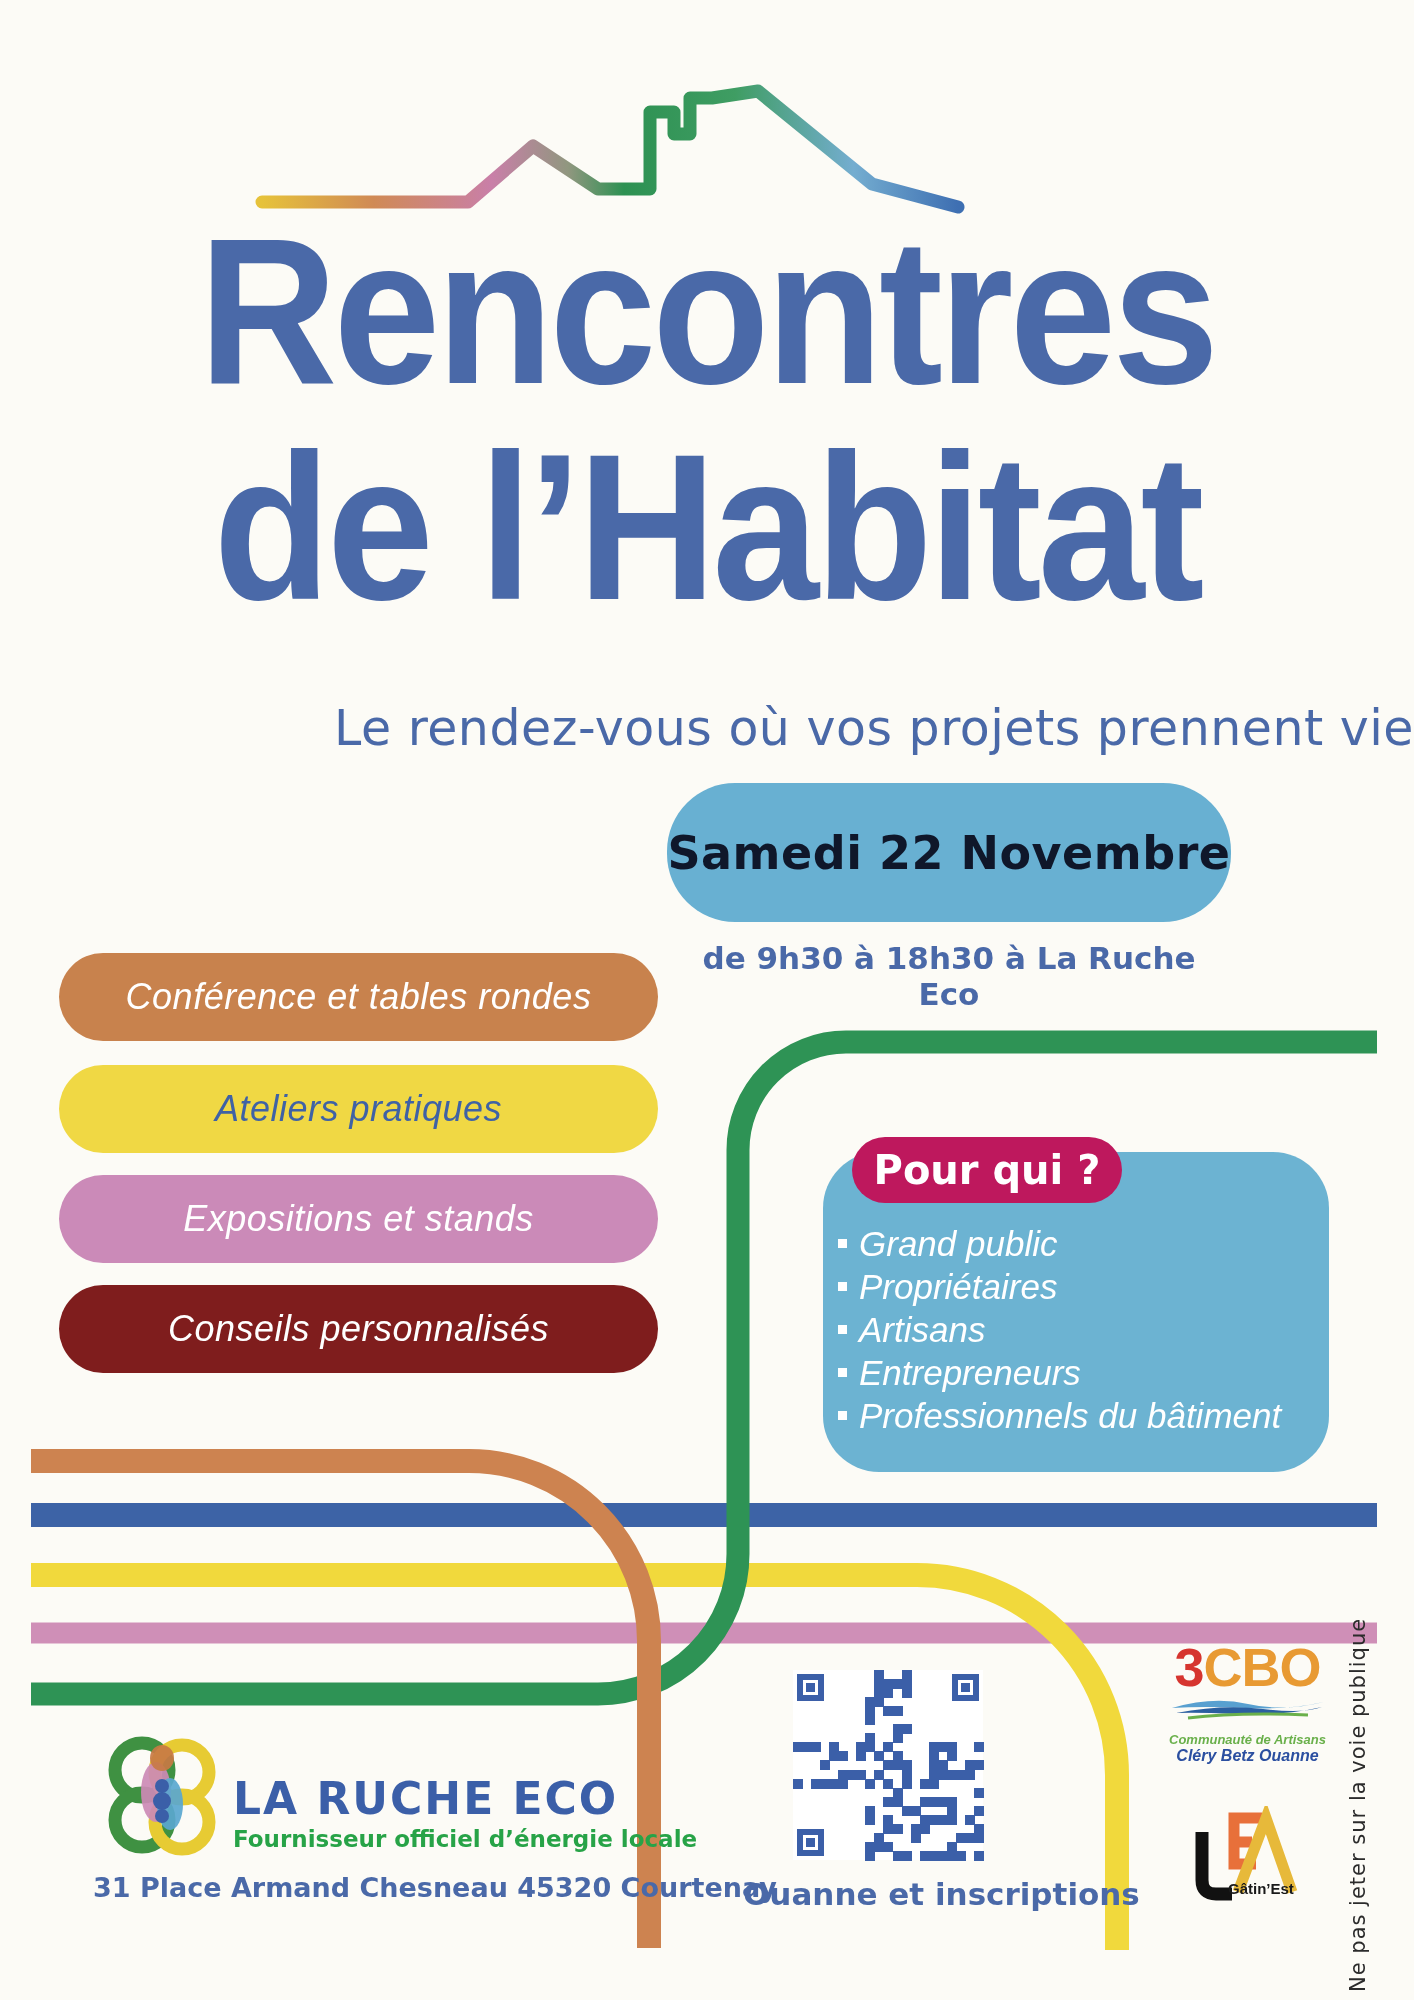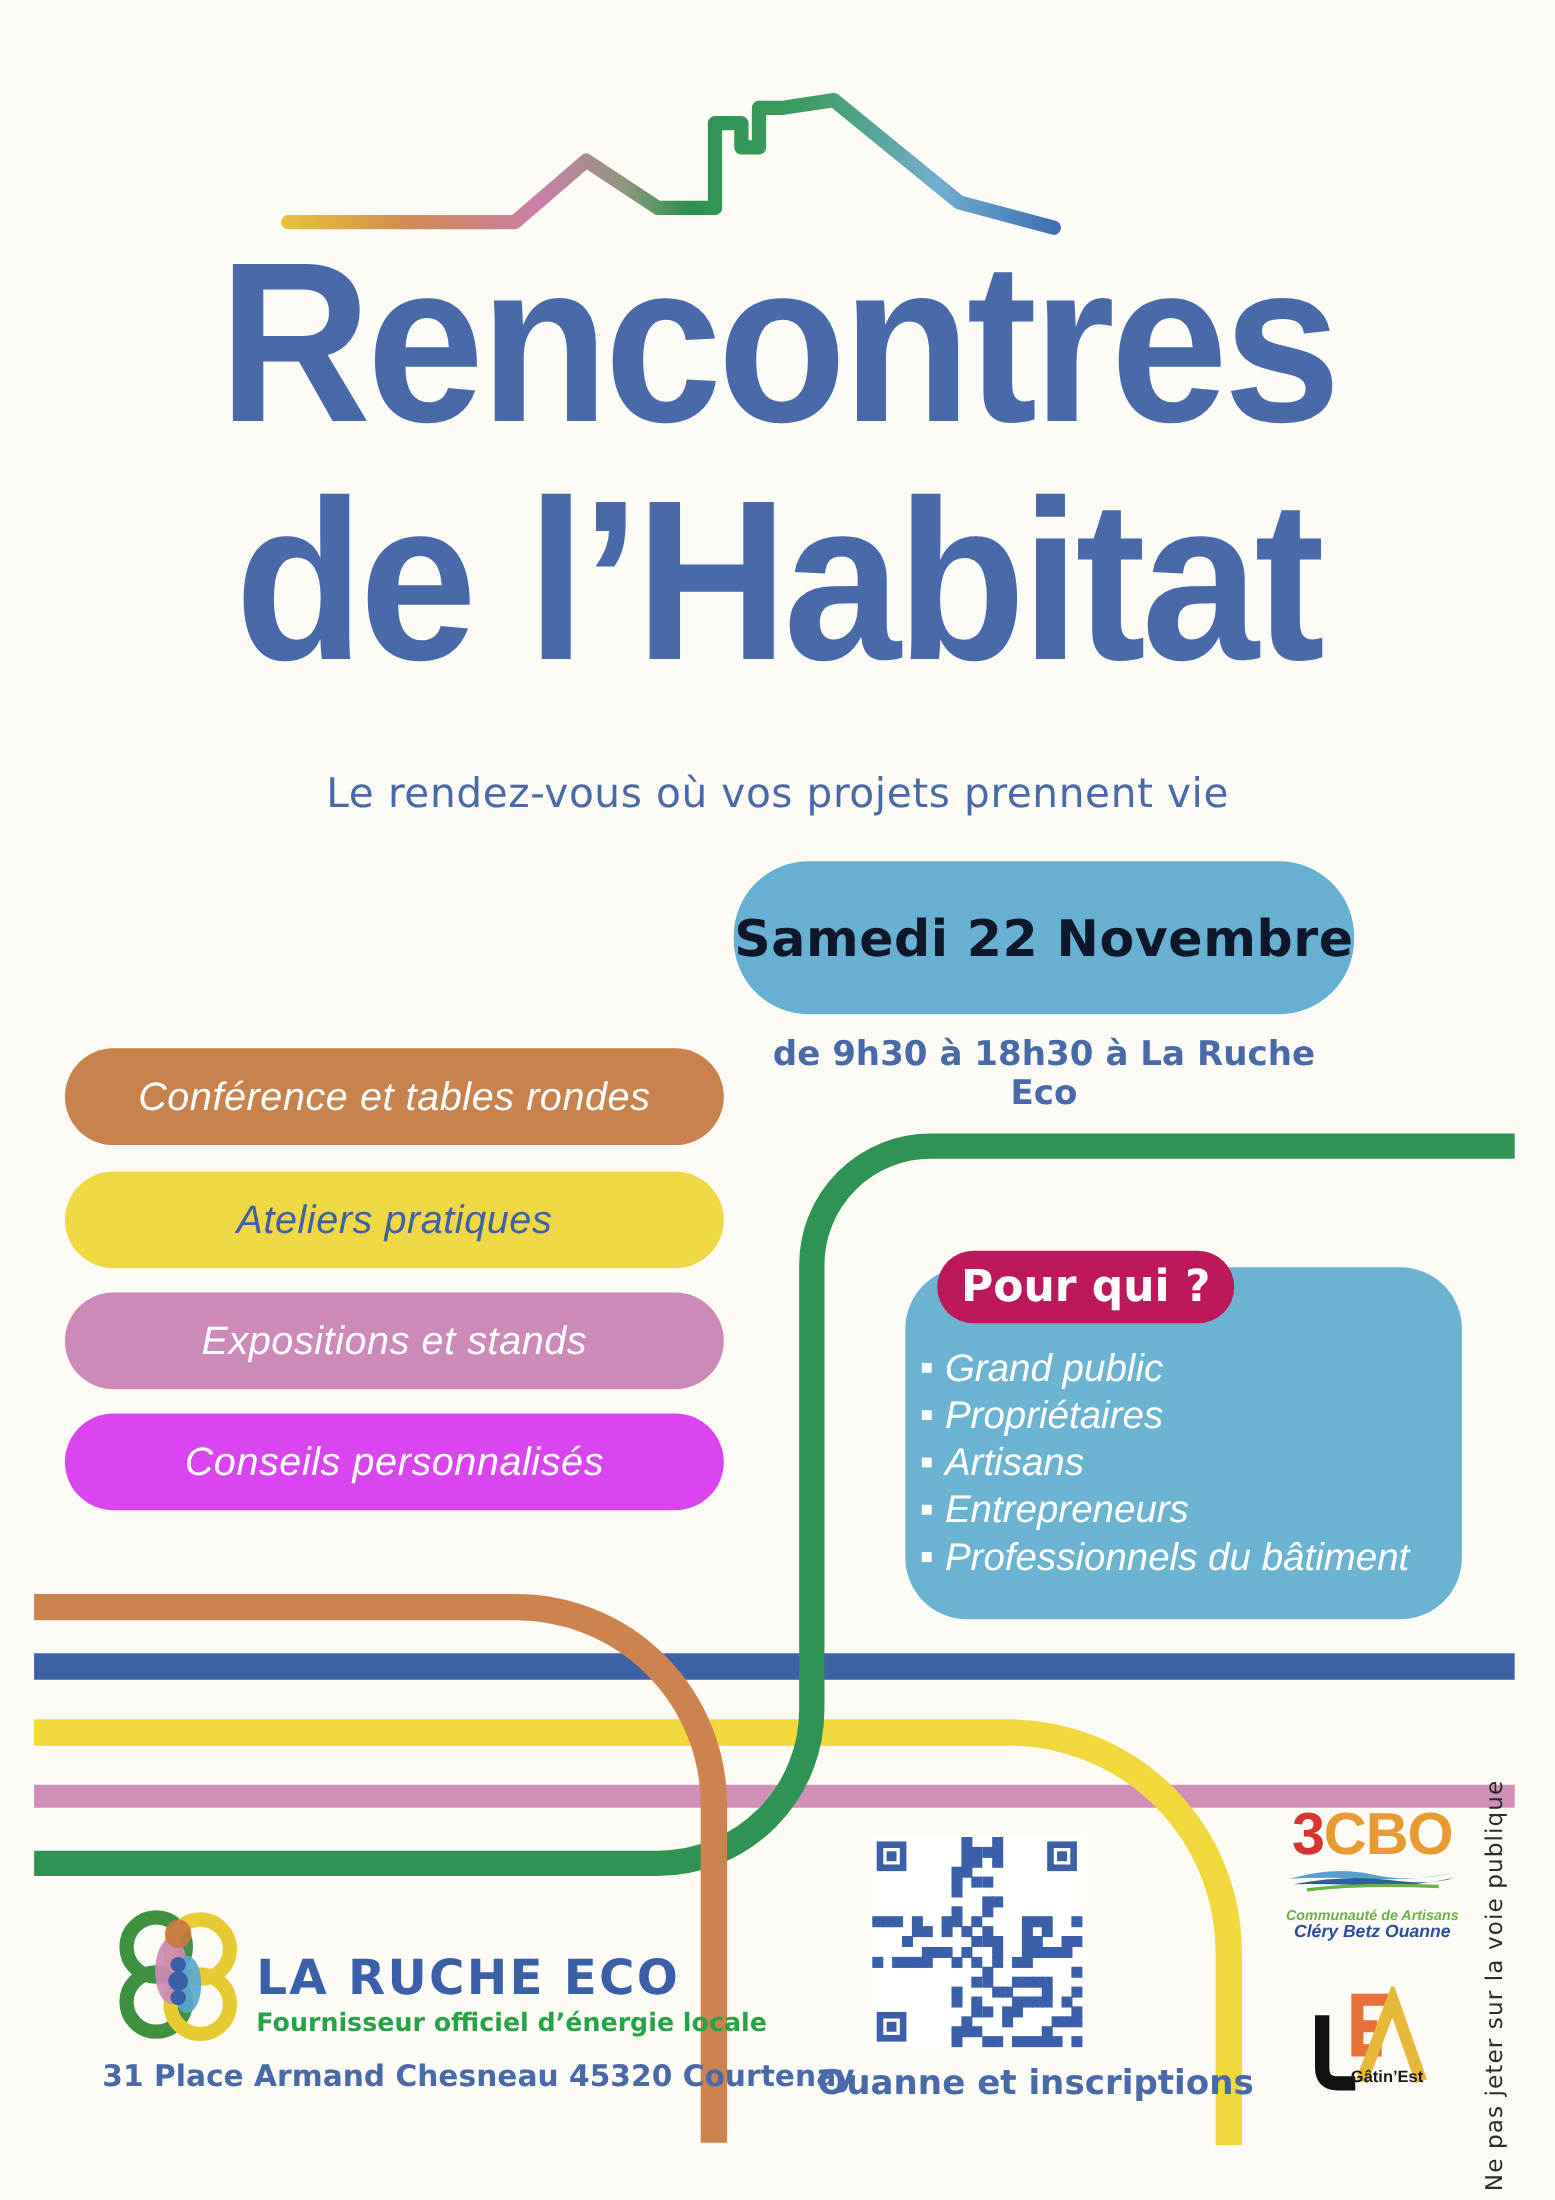--- a/index.html
+++ b/index.html
@@ -18,22 +18,22 @@
     transform:translateX(-50%) scaleY(1.08);
     transform-origin:top center;
     color:#4a69a8;
     font-size:192px;font-weight:bold;
     letter-spacing:-4px;white-space:nowrap;line-height:1;
   }
   #title1{top:208px;}
   #title2{top:424px;}
   .subtitle{
     position:absolute;top:700px;left:0;width:100%;
-    text-align:center;color:#4a69a8;
-    font-size:37px;font-weight:normal;letter-spacing:.5px;
+    text-align:right;color:#4a69a8;
+    font-size:49px;font-weight:normal;letter-spacing:.5px;
     font-family:"DejaVu Sans", sans-serif;
   }
   .date-pill{
     position:absolute;left:667px;top:783px;width:564px;height:139px;
     background:#68b0d2;border-radius:68px;
     display:flex;align-items:center;justify-content:center;
   }
   .date-pill span{
     color:#0f172a;font-size:46px;font-weight:bold;
     font-family:"DejaVu Sans", sans-serif;letter-spacing:.5px;
@@ -45,21 +45,21 @@
   }
   
   .pill{
     position:absolute;left:59px;width:599px;height:88px;
     border-radius:44px;display:flex;align-items:center;justify-content:center;
     font-style:italic;font-size:36px;letter-spacing:.5px;
   }
   #pill0{top:953px;background:#c8824d;color:#fff;}
   #pill1{top:1065px;background:#f0d844;color:#3f62a5;}
   #pill2{top:1175px;background:#cb8ab8;color:#fff;}
-  #pill3{top:1285px;background:#d946ef;color:#fff;}
+  #pill3{top:1285px;background:#7f1d1d;color:#fff;}
   
   .audience-box{
     position:absolute;left:823px;top:1152px;width:506px;height:320px;
     background:#6cb3d2;border-radius:56px;
   }
   .audience-badge{
     position:absolute;left:852px;top:1137px;width:270px;height:66px;
     background:#be185d;border-radius:33px;
     display:flex;align-items:center;justify-content:center;
   }

